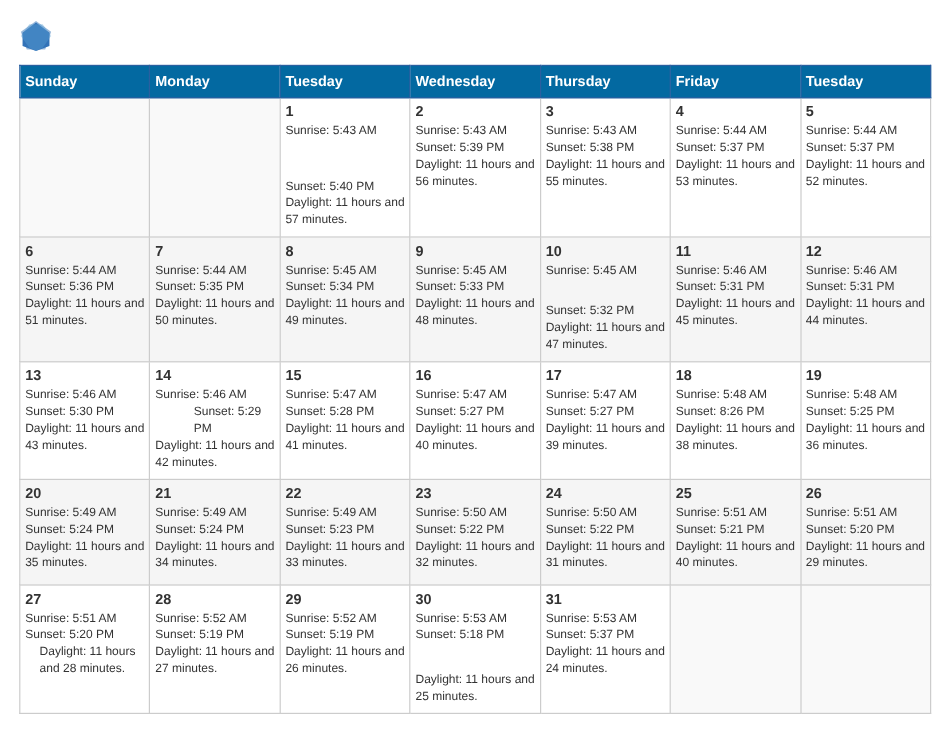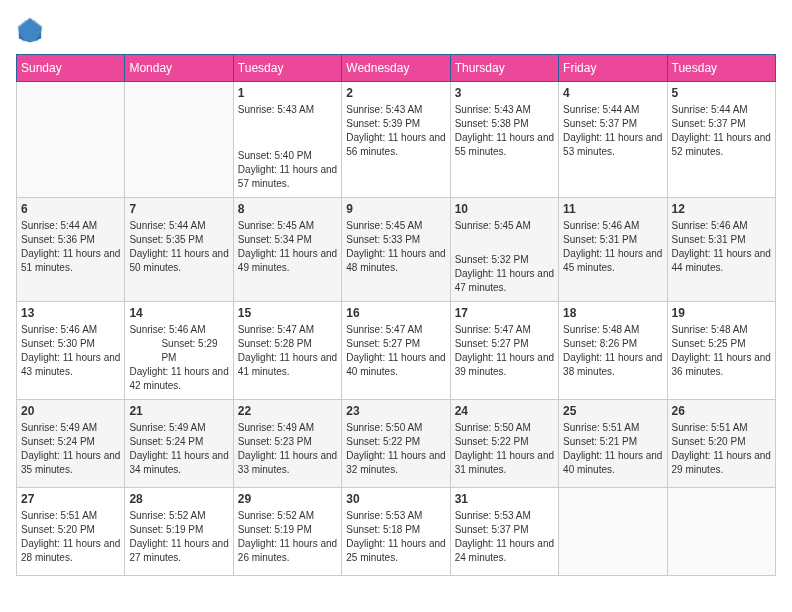--- a/index.html
+++ b/index.html
@@ -46,24 +46,24 @@
       font-size: 14px;
       color: #333;
       margin-top: 2px;
     }
     table {
       width: 100%;
       border-collapse: collapse;
       table-layout: fixed;
     }
     thead th {
-      background-color: #ec4899;
+      background-color: #0369a1;
       color: #fff;
       font-size: 12px;
-      font-weight: normal;
+      font-weight: bold;
       padding: 6px 4px;
       text-align: left;
       border: 1px solid #2a5fa0;
     }
     tbody td {
       border: 1px solid #ccc;
       vertical-align: top;
       padding: 4px 4px 6px 4px;
       font-size: 10px;
       color: #333;
@@ -337,21 +337,21 @@
             <span style="display: block;">Daylight: 11 hours and 29 minutes.</span>
           </div>
         </td>
       </tr>
       <tr>
         <td>
           <span class="day-number">27</span>
           <div class="cell-content">
             <span style="display: block;">Sunrise: 5:51 AM</span>
             <span style="display: block;">Sunset: 5:20 PM</span>
-            <span style="display: block;">Daylight: 11 hours and 28 minutes.</span>
+            <span style="display: block; margin-left: 12px;">Daylight: 11 hours and 28 minutes.</span>
           </div>
         </td>
         <td>
           <span class="day-number">28</span>
           <div class="cell-content">
             <span style="display: block;">Sunrise: 5:52 AM</span>
             <span style="display: block;">Sunset: 5:19 PM</span>
             <span style="display: block;">Daylight: 11 hours and 27 minutes.</span>
           </div>
         </td>
@@ -361,21 +361,21 @@
             <span style="display: block;">Sunrise: 5:52 AM</span>
             <span style="display: block;">Sunset: 5:19 PM</span>
             <span style="display: block;">Daylight: 11 hours and 26 minutes.</span>
           </div>
         </td>
         <td>
           <span class="day-number">30</span>
           <div class="cell-content">
             <span style="display: block;">Sunrise: 5:53 AM</span>
             <span style="display: block;">Sunset: 5:18 PM</span>
-            <span style="display: block;">Daylight: 11 hours and 25 minutes.</span>
+            <span style="display: block; margin-top: 23px;">Daylight: 11 hours and 25 minutes.</span>
           </div>
         </td>
         <td>
           <span class="day-number">31</span>
           <div class="cell-content">
             <span style="display: block;">Sunrise: 5:53 AM</span>
             <span style="display: block;">Sunset: 5:37 PM</span>
             <span style="display: block;">Daylight: 11 hours and 24 minutes.</span>
           </div>
         </td>

